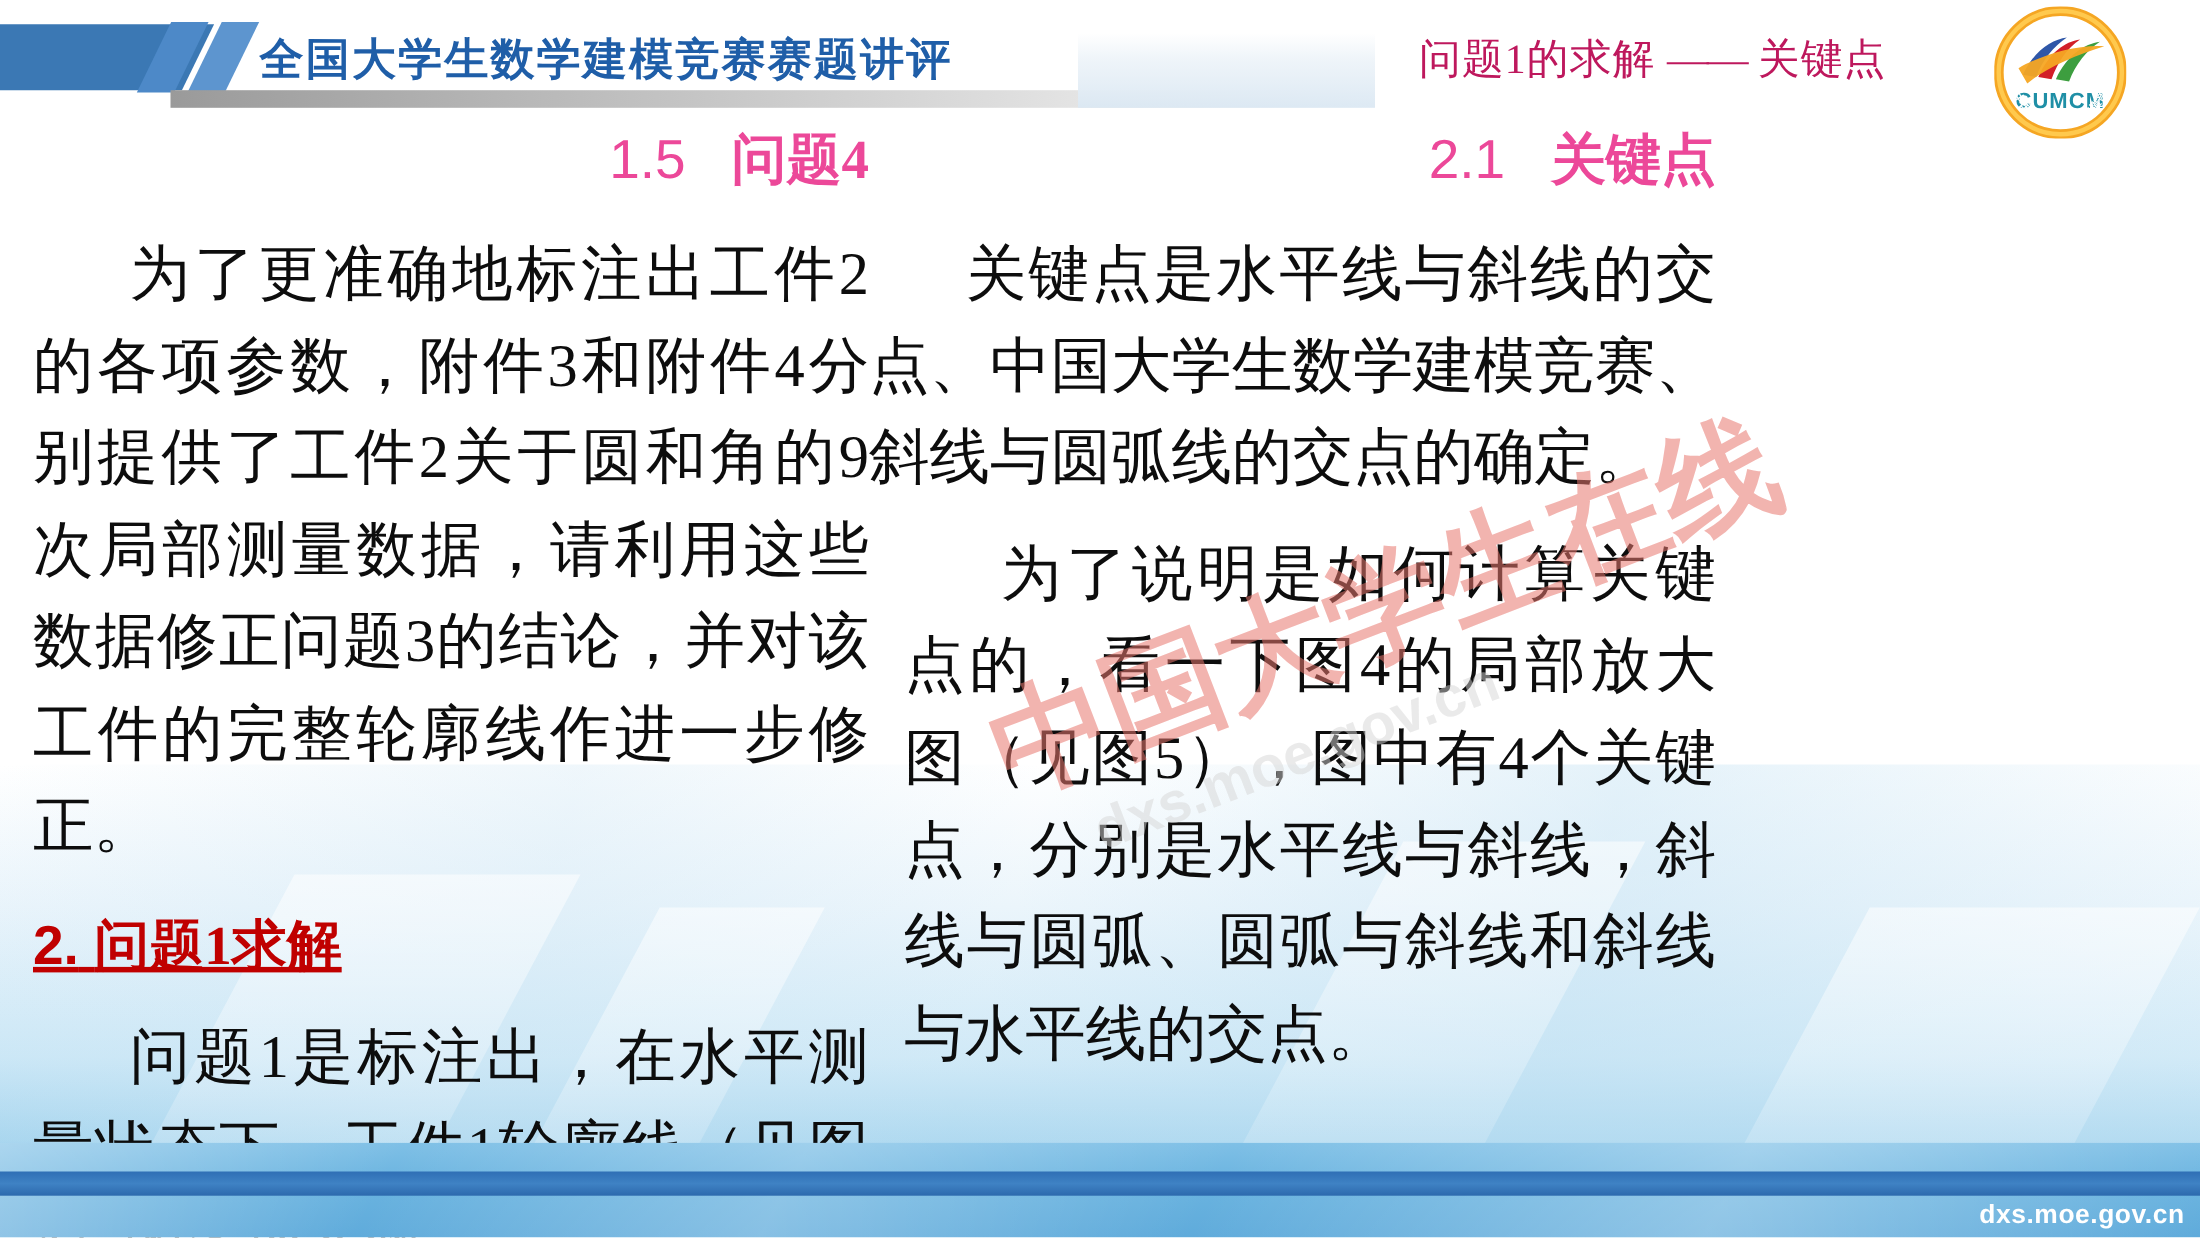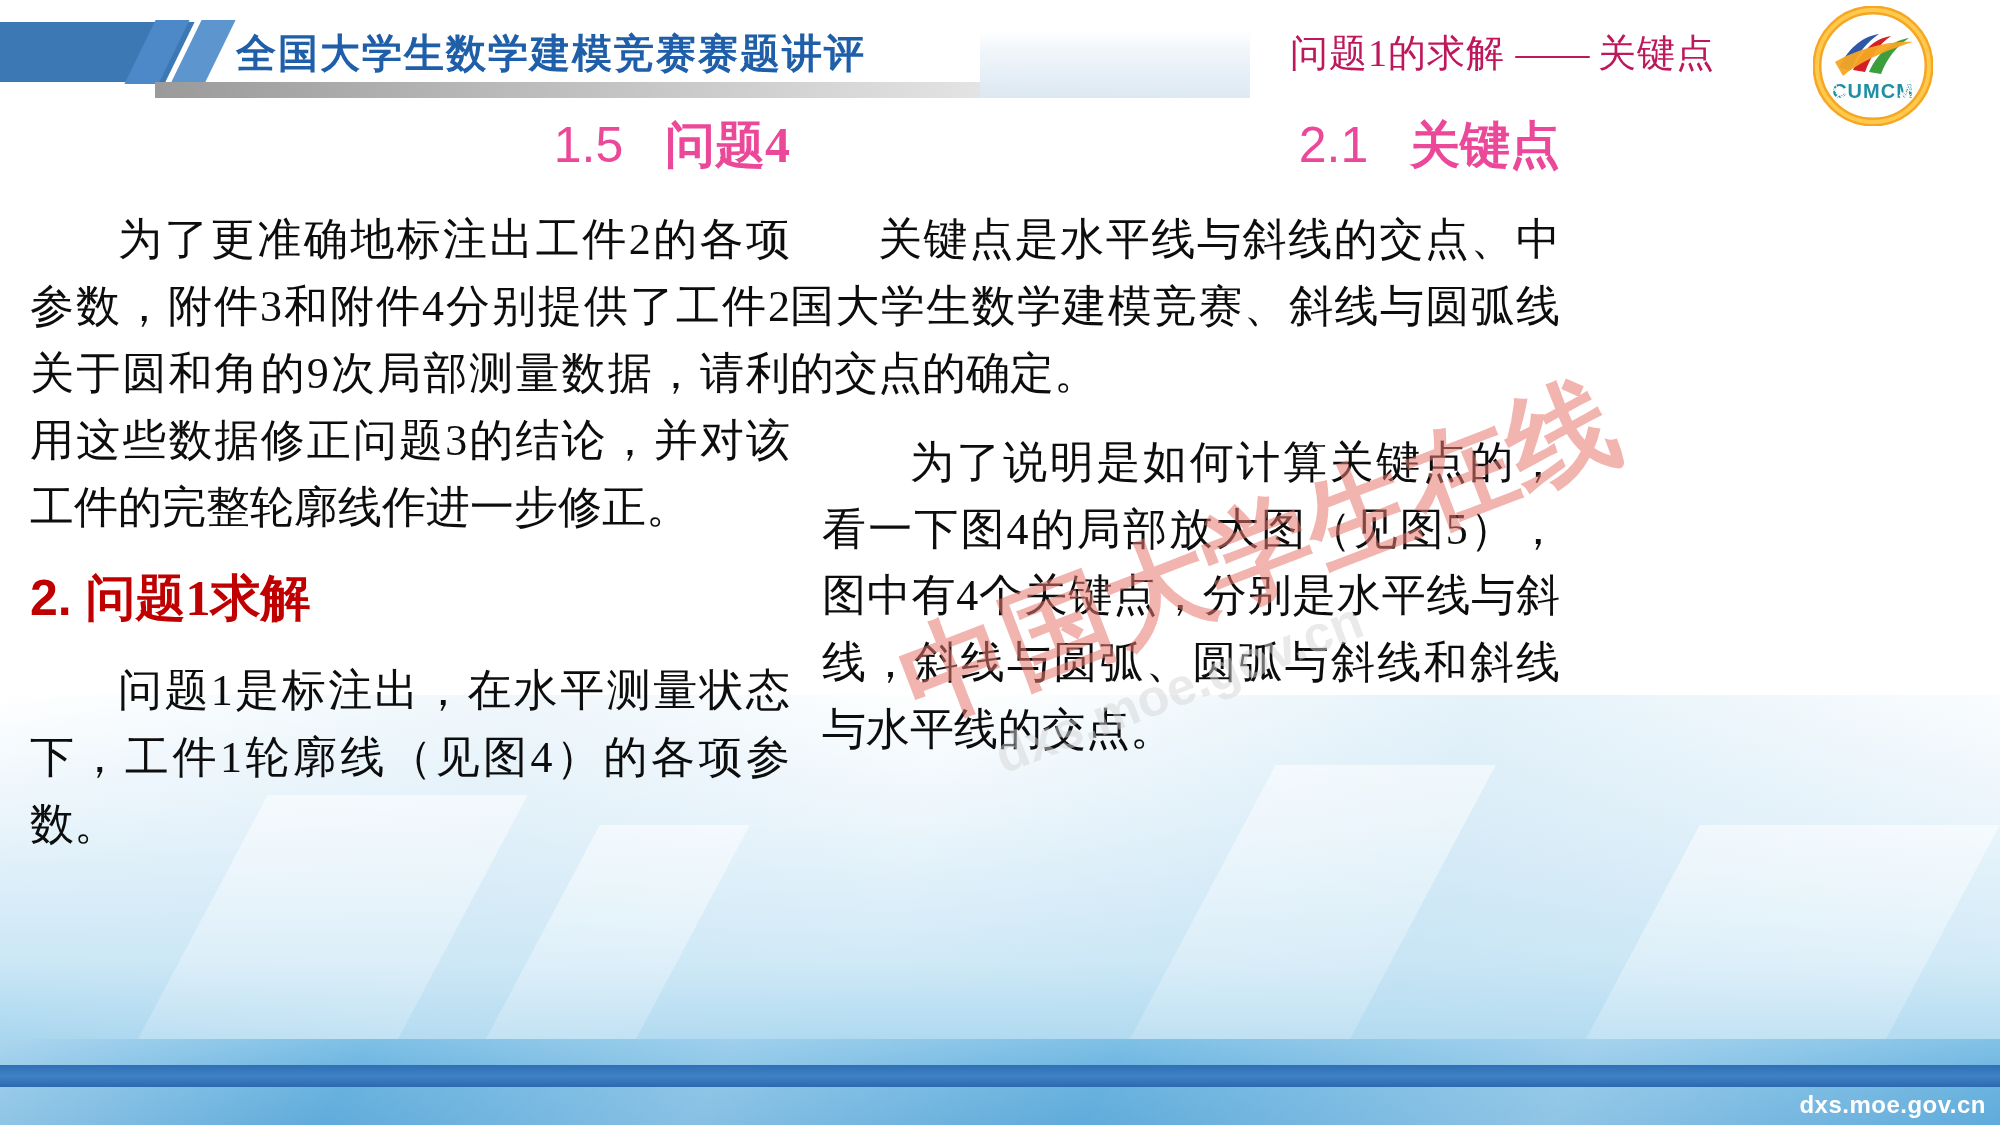--- a/index.html
+++ b/index.html
@@ -110,21 +110,21 @@
   }
   h2.sec.blue { color: #ec4899; text-align: right; }
   h2.sec.red  { color: #c00000; font-weight: bold; }
 
   .sec-num { font-family: "Liberation Sans", "DejaVu Sans", sans-serif; }
   .sec-txt { font-family: "Liberation Serif", "DejaVu Serif", serif; font-weight: bold; }
 
   p.body {
     margin: 0;
     font-family: "Liberation Serif", "DejaVu Serif", serif;
-    font-size: 44px;
+    font-size: 55px;
     line-height: 1.52;
     color: #0d0d0d;
     text-align: justify;
     text-indent: 88px;
     letter-spacing: 0px;
   }
 
   
   .watermark {
     position: absolute;
@@ -218,21 +218,21 @@
   </div>
 
   <div class="col col-left">
     <h2 class="sec blue">
       <span class="sec-num">1.5</span>
       &nbsp;&nbsp;<span class="sec-txt">问题4</span>
     </h2>
 
     <p class="body" style="margin-top:34px;">为了更准确地标注出工件2的各项参数，附件3和附件4分别提供了工件2关于圆和角的9次局部测量数据，请利用这些数据修正问题3的结论，并对该工件的完整轮廓线作进一步修正。</p>
 
-    <h2 class="sec red" style="margin-top:30px;">
+    <h2 class="sec red" style="margin-top:40px;text-decoration:underline;">
       <span class="sec-num">2.</span>
       <span class="sec-txt">问题1求解</span>
     </h2>
 
     <p class="body" style="margin-top:32px;">问题1是标注出，在水平测量状态下，工件1轮廓线（见图4）的各项参数。</p>
   </div>
 
   <div class="col col-right">
     <h2 class="sec blue">
       <span class="sec-num">2.1</span>

